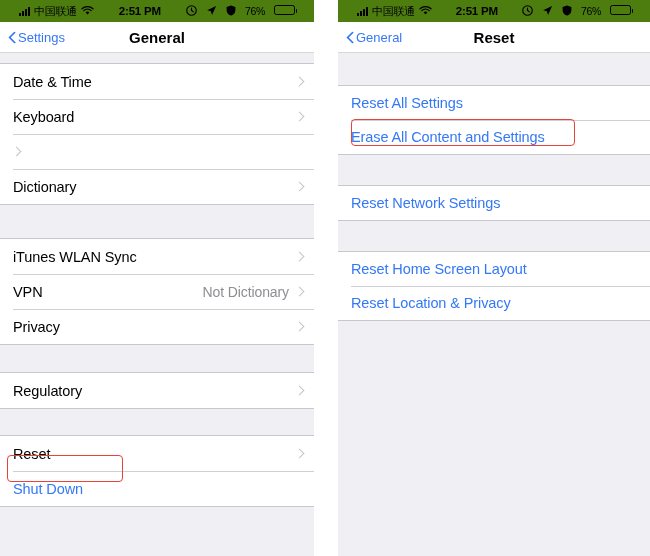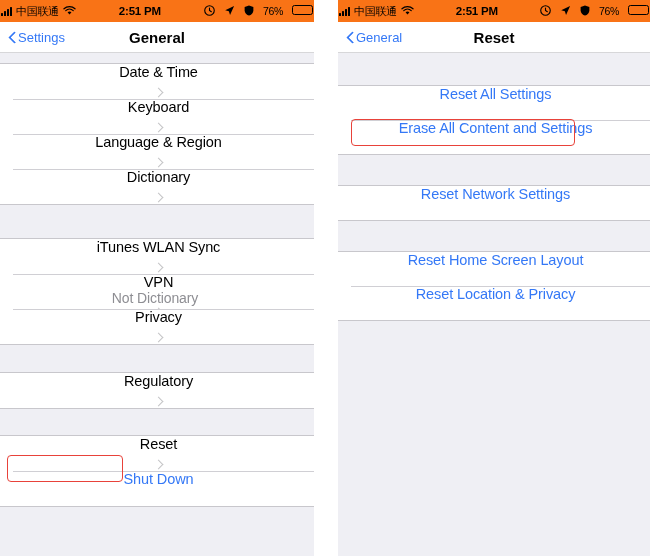--- a/index.html
+++ b/index.html
@@ -28,24 +28,24 @@
   }
   .phone-left  { width: 314px; }
   .gutter      { width: 24px; background: #ffffff; height: 556px; flex: 0 0 24px; }
   .phone-right { width: 312px; }
 
   
   .statusbar {
     height: 22px;
     display: flex;
     align-items: center;
-    padding: 0 1px;
+    padding: 0 19px;
     font-size: 11px;
     color: #000;
-    background: #f97316;
+    background: #4d7c0f;
     box-sizing: border-box;
   }
   .sb-left { display: flex; align-items: center; gap: 4px; flex: 0 0 auto; }
   .sb-center { flex: 1; text-align: center; font-weight: bold; font-size: 11.5px; letter-spacing: -0.2px; }
   .sb-right { display: flex; align-items: flex-start; gap: 9px; flex: 0 0 auto; }
   .signal-bars { display: flex; align-items: flex-end; gap: 1px; height: 9px; }
   .signal-bars i { display: block; width: 2px; background: #000; border-radius: 0.5px; }
   .signal-bars i:nth-child(1){ height: 3px; }
   .signal-bars i:nth-child(2){ height: 5px; }
   .signal-bars i:nth-child(3){ height: 7px; }
@@ -132,21 +132,20 @@
     border-top: 1px solid #c8c7cc;
     border-bottom: 1px solid #c8c7cc;
   }
   .row {
     display: flex;
     align-items: center;
     background: #ffffff;
     padding: 0 10px 0 13px;
     box-sizing: border-box;
     position: relative;
-    flex-direction: column;
   }
   .row + .row::before {
     content: "";
     position: absolute;
     left: 13px; right: 0; top: 0;
     height: 1px;
     background: #c8c7cc;
     opacity: .85;
   }
   .row-label {
@@ -269,21 +268,20 @@
       <div class="group">
         <div class="row">
           <span class="row-label">Date &amp; Time</span>
           <span class="chev"></span>
         </div>
         <div class="row">
           <span class="row-label">Keyboard</span>
           <span class="chev"></span>
         </div>
         <div class="row">
-          <span class="row-label">Language &amp; Region</span>
           <span class="chev"></span>
         </div>
         <div class="row">
           <span class="row-label">Dictionary</span>
           <span class="chev"></span>
         </div>
       </div>
 
       <div class="gap gap-mid"></div>
 

